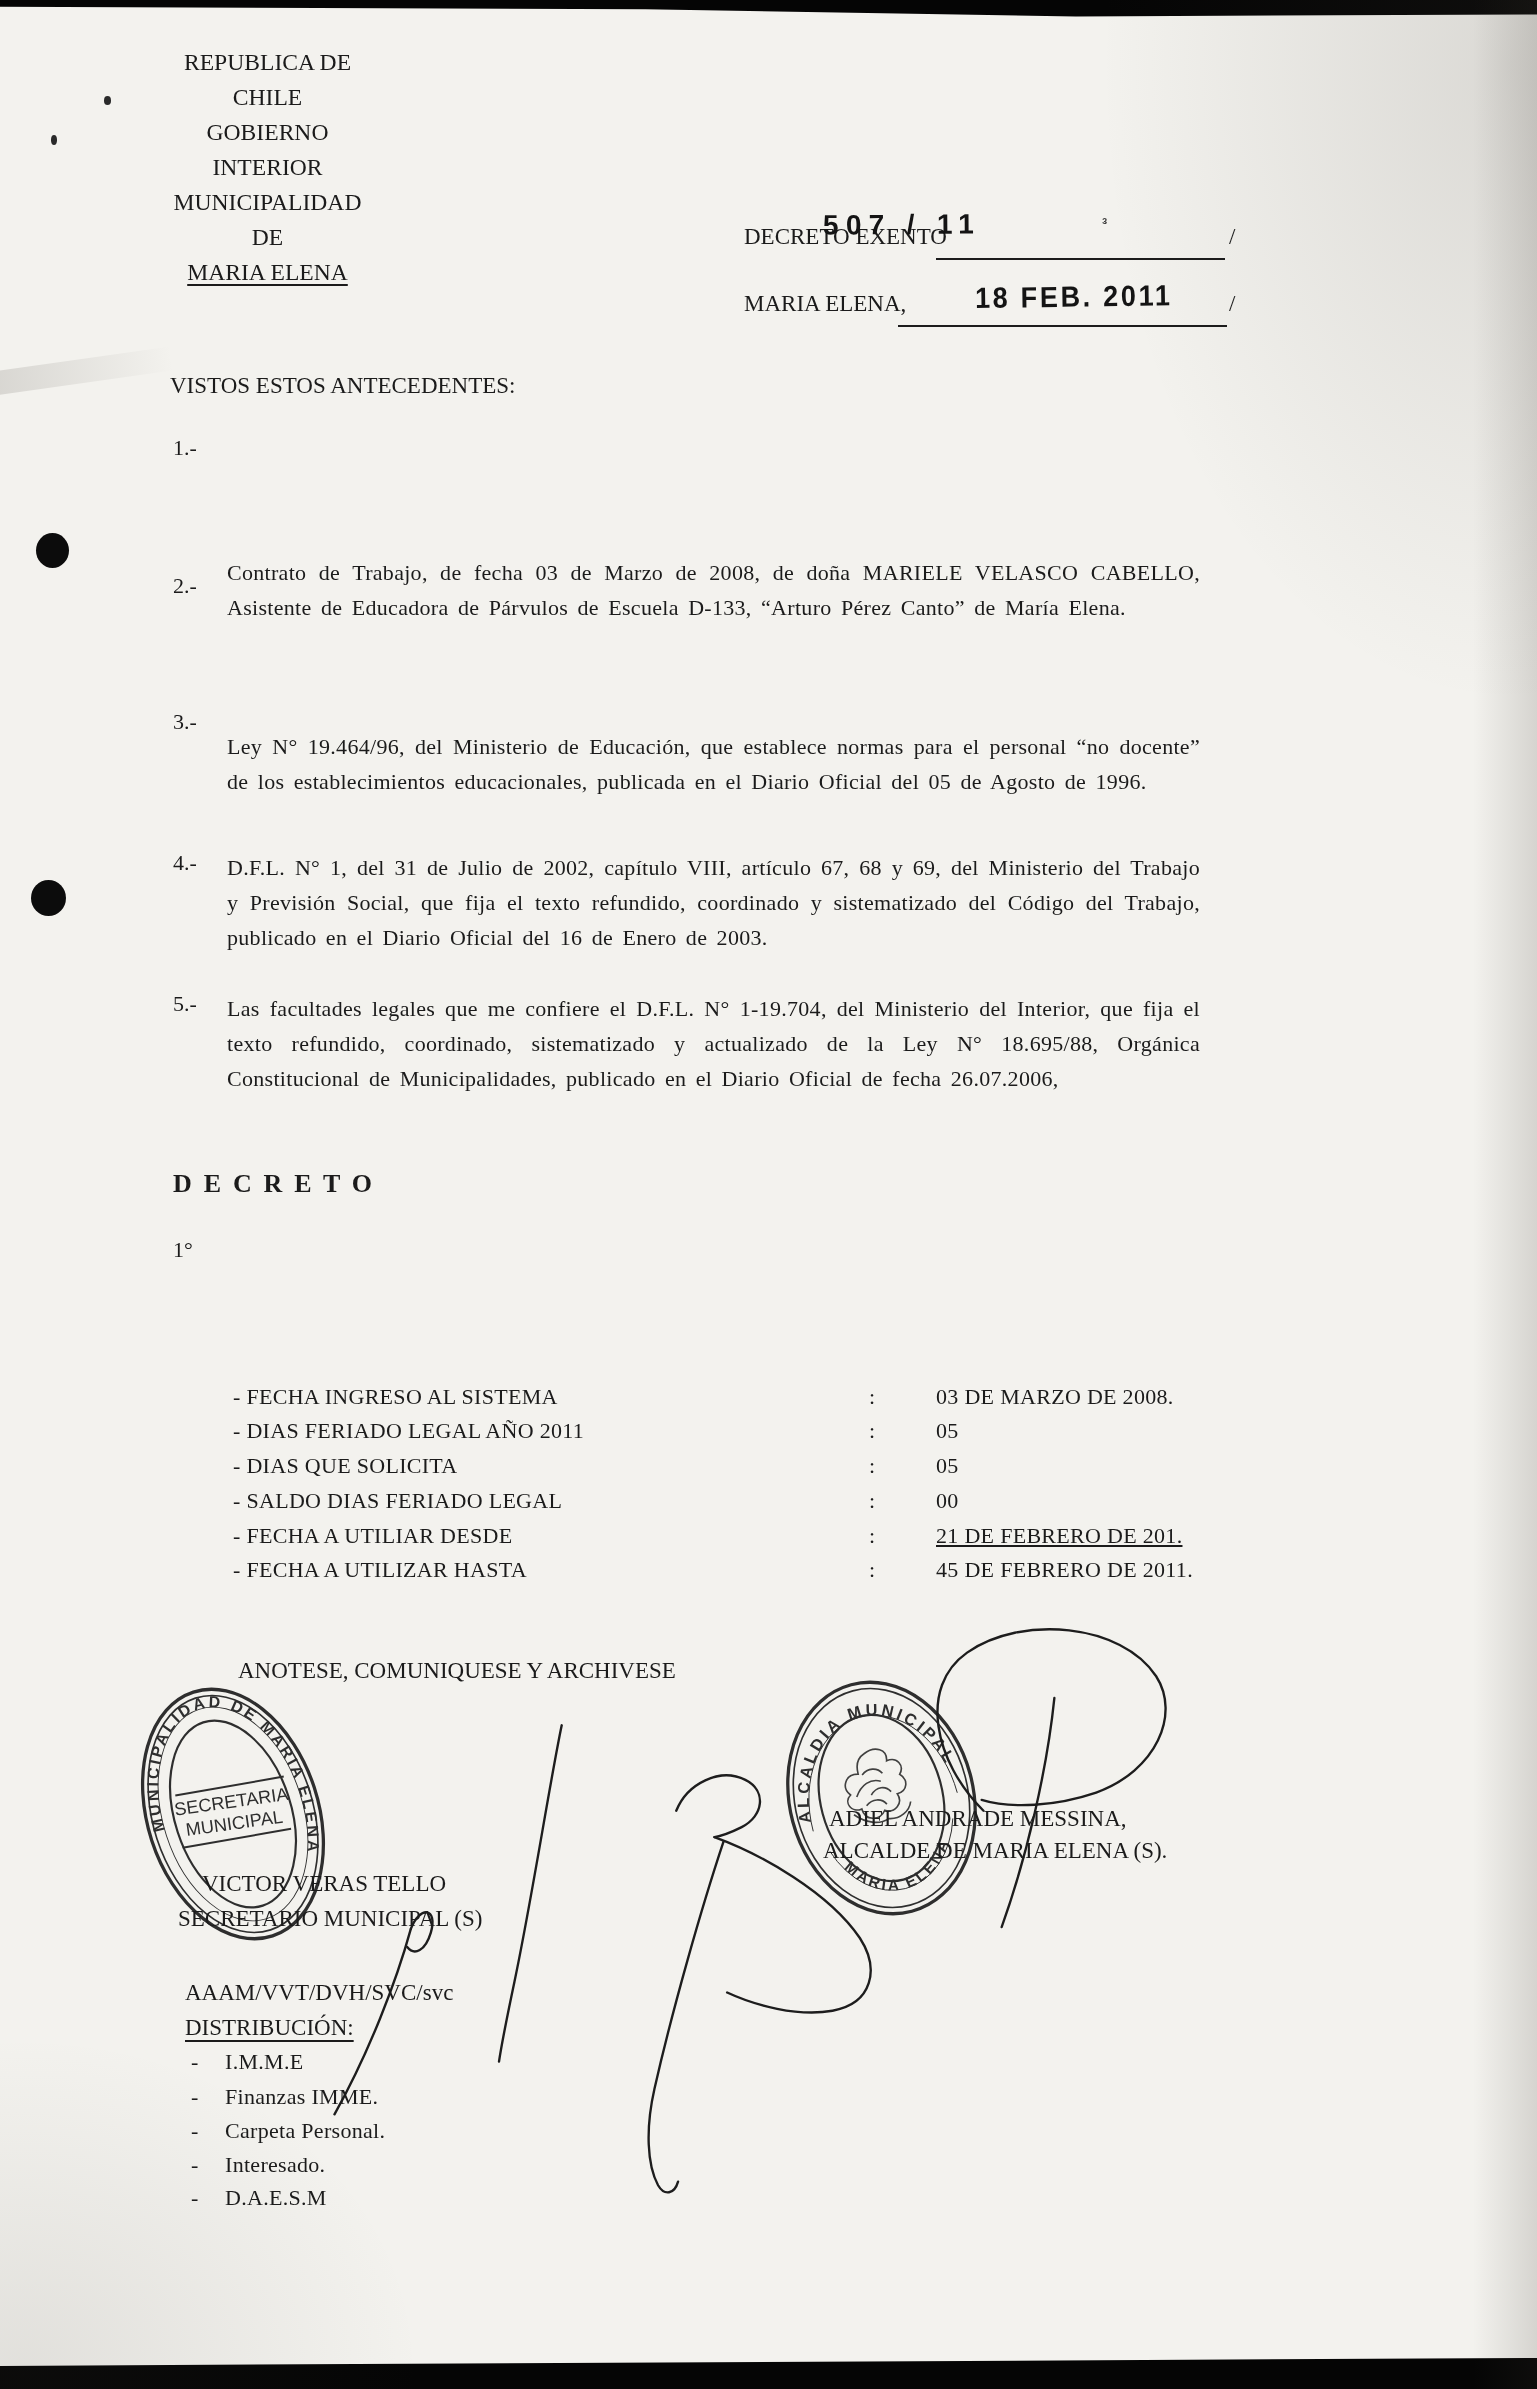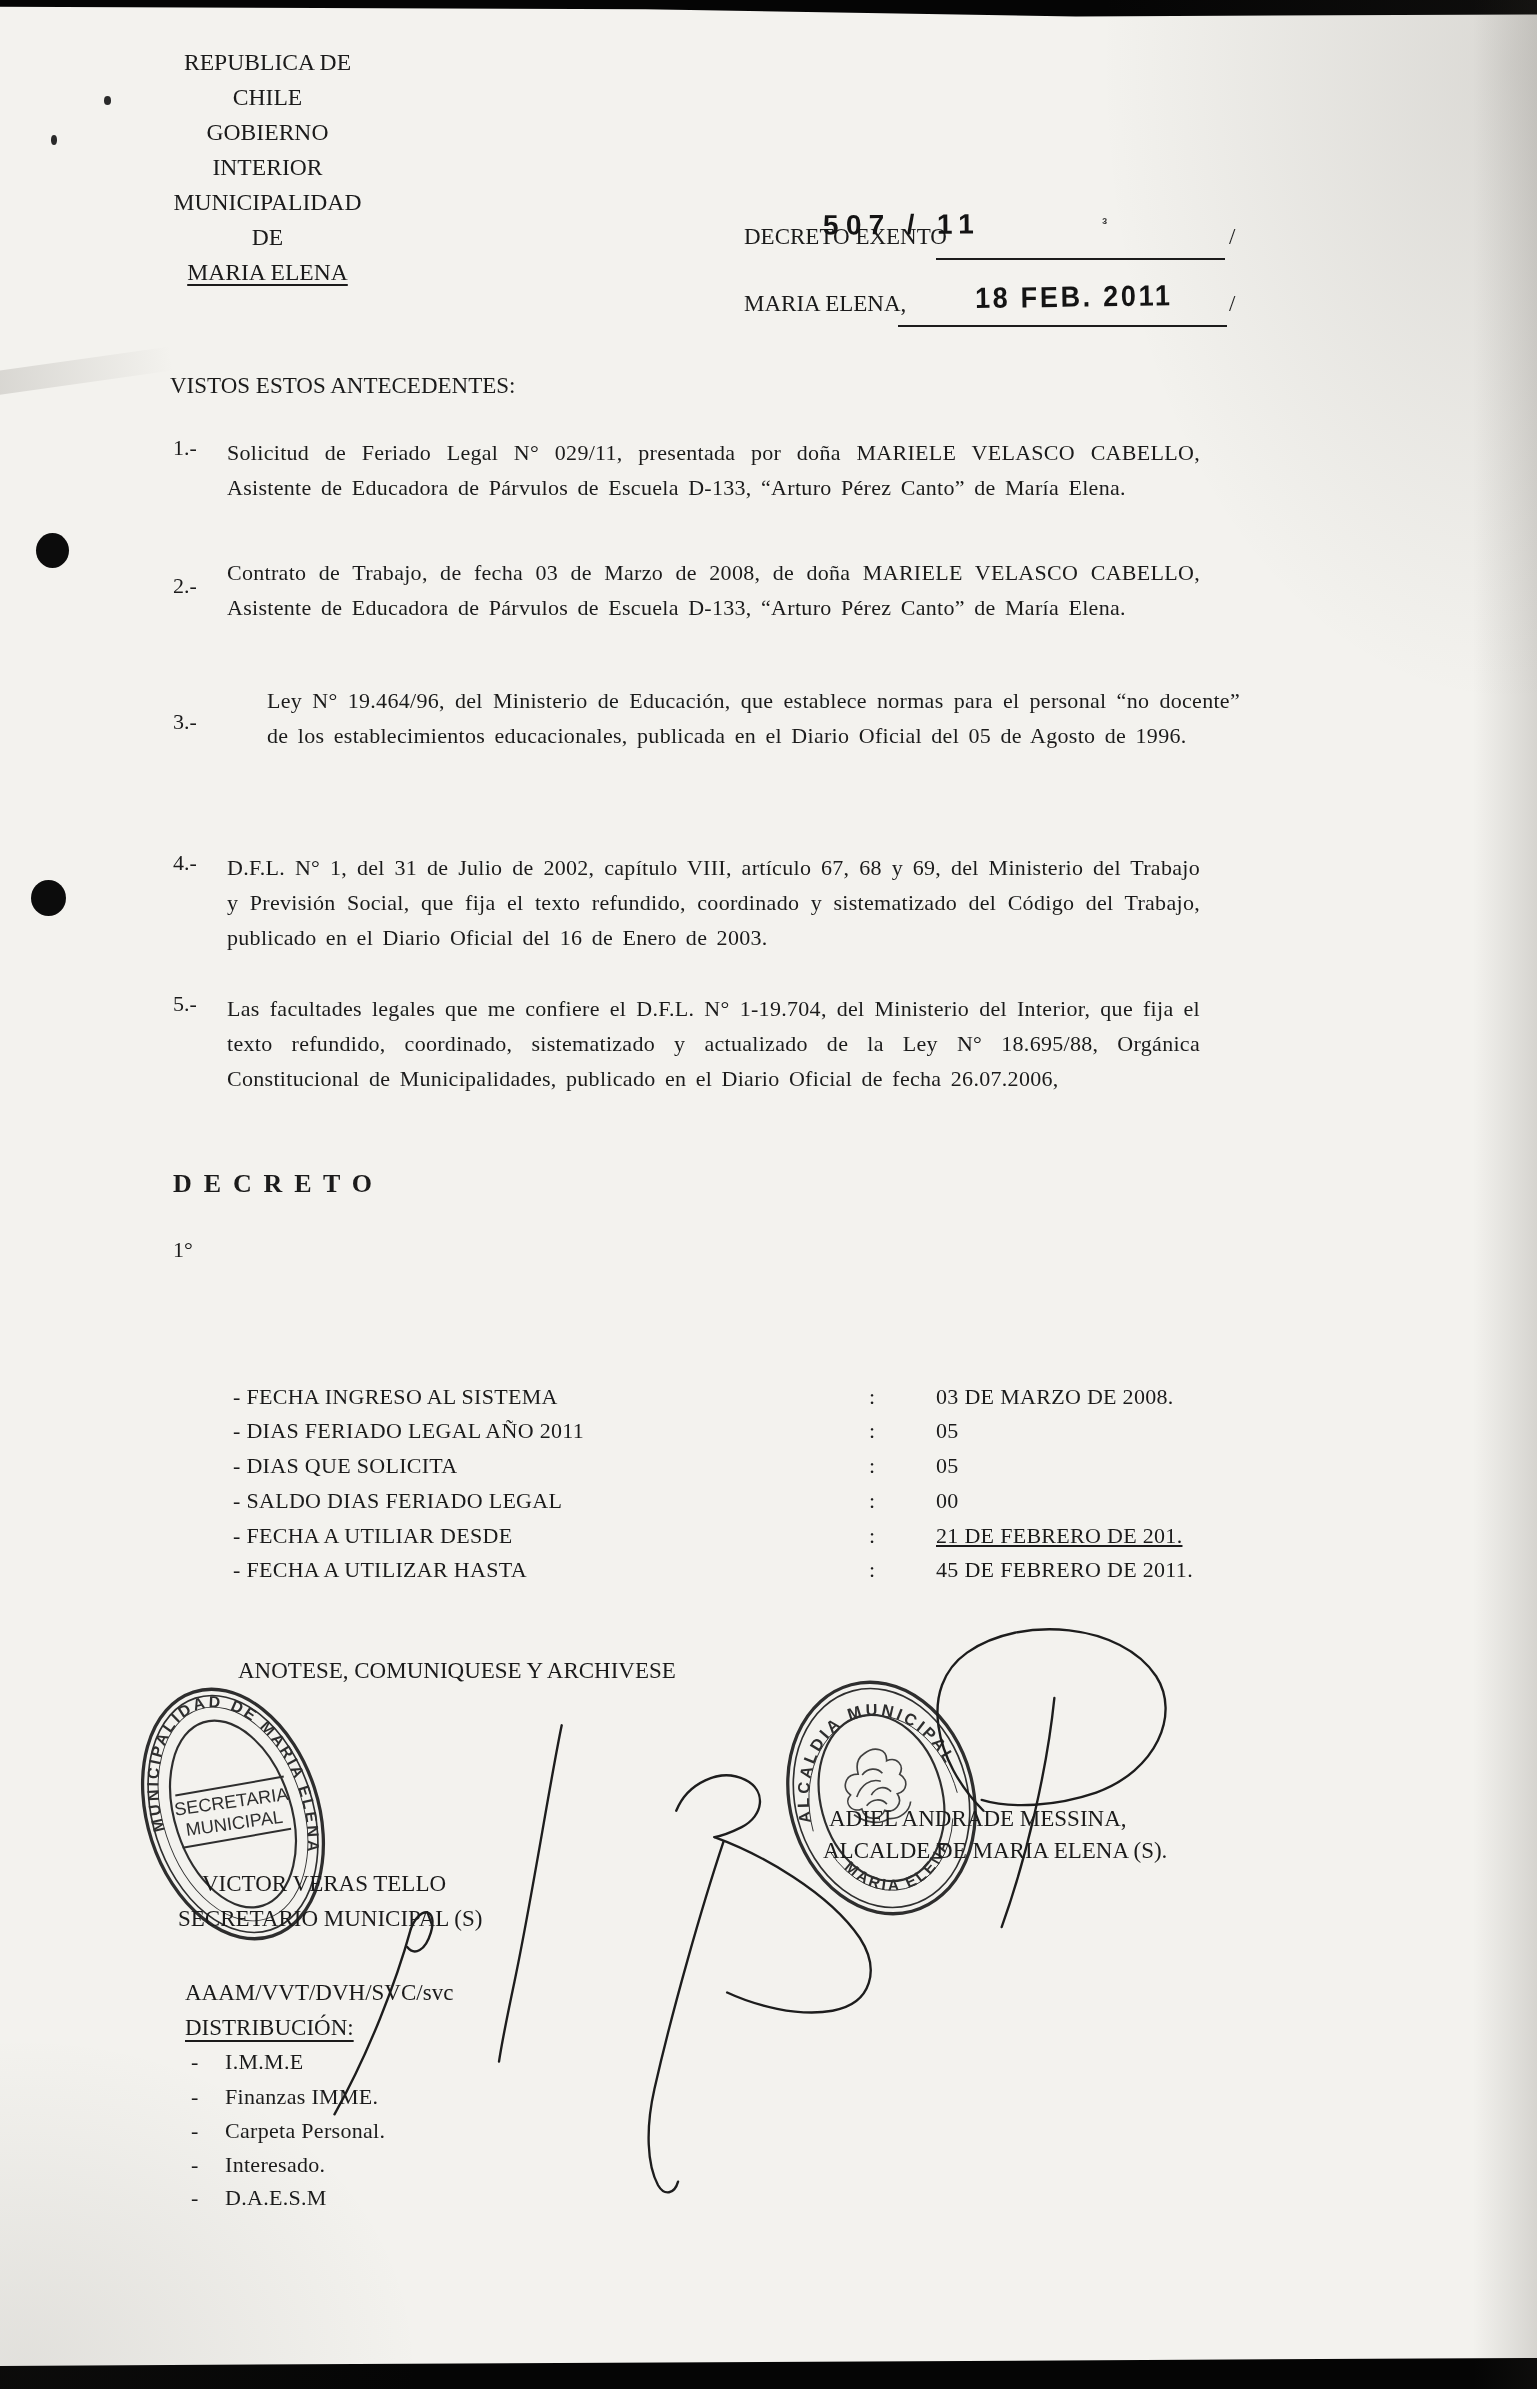--- a/index.html
+++ b/index.html
@@ -81,27 +81,26 @@
   <div class="t slash" style="left:1229px; top:224px;">/</div>
 
   <div class="t lbl" style="left:744px; top:291px;">MARIA ELENA,</div>
   <div class="t stampdate" style="left:975px; top:282px;">18 FEB. 2011</div>
   <div class="uline" style="left:898px; top:325px; width:329px;"></div>
   <div class="t slash" style="left:1229px; top:291px;">/</div>
 
   <div class="t heading" style="left:170px; top:373px;">VISTOS ESTOS ANTECEDENTES:</div>
 
   <div class="num" style="left:173px; top:435px;">1.-</div>
-  <div class="para" style="left:227px; top:435px;  width:973px;">Solicitud de Feriado Legal N° 029/11, presentada por doña MARIELE VELASCO CABELLO, Asistente de Educadora de Párvulos de Escuela D-133, “Arturo Pérez Canto” de María Elena.</div>
 
   <div class="num" style="left:173px; top:573px;">2.-</div>
   <div class="para" style="left:227px; top:555px;  width:973px;">Contrato de Trabajo, de fecha 03 de Marzo de 2008, de doña MARIELE VELASCO CABELLO, Asistente de Educadora de Párvulos de Escuela D-133, “Arturo Pérez Canto” de María Elena.</div>
 
   <div class="num" style="left:173px; top:709px;">3.-</div>
-  <div class="para" style="left:227px; top:683px;  width:973px;margin-left:40px;">Ley N° 19.464/96, del Ministerio de Educación, que establece normas para el personal “no docente” de los establecimientos educacionales, publicada en el Diario Oficial del 05 de Agosto de 1996.</div>
+  <div class="para" style="left:227px; top:729px;  width:973px;">Ley N° 19.464/96, del Ministerio de Educación, que establece normas para el personal “no docente” de los establecimientos educacionales, publicada en el Diario Oficial del 05 de Agosto de 1996.</div>
 
   <div class="num" style="left:173px; top:850px;">4.-</div>
   <div class="para" style="left:227px; top:850px;  width:973px;">D.F.L. N° 1, del 31 de Julio de 2002, capítulo VIII, artículo 67, 68 y 69, del Ministerio del Trabajo y Previsión Social, que fija el texto refundido, coordinado y sistematizado del Código del Trabajo, publicado en el Diario Oficial del 16 de Enero de 2003.</div>
 
   <div class="num" style="left:173px; top:991px;">5.-</div>
   <div class="para" style="left:227px; top:991px; width:973px;">Las facultades legales que me confiere el D.F.L. N° 1-19.704, del Ministerio del Interior, que fija el texto refundido, coordinado, sistematizado y actualizado de la Ley N° 18.695/88, Orgánica Constitucional de Municipalidades, publicado en el Diario Oficial de fecha 26.07.2006,</div>
 
   <div class="t dheading" style="left:173px; top:1169px;">D E C R E T O</div>
   <div class="num" style="left:173px; top:1237px;">1°</div>
 

